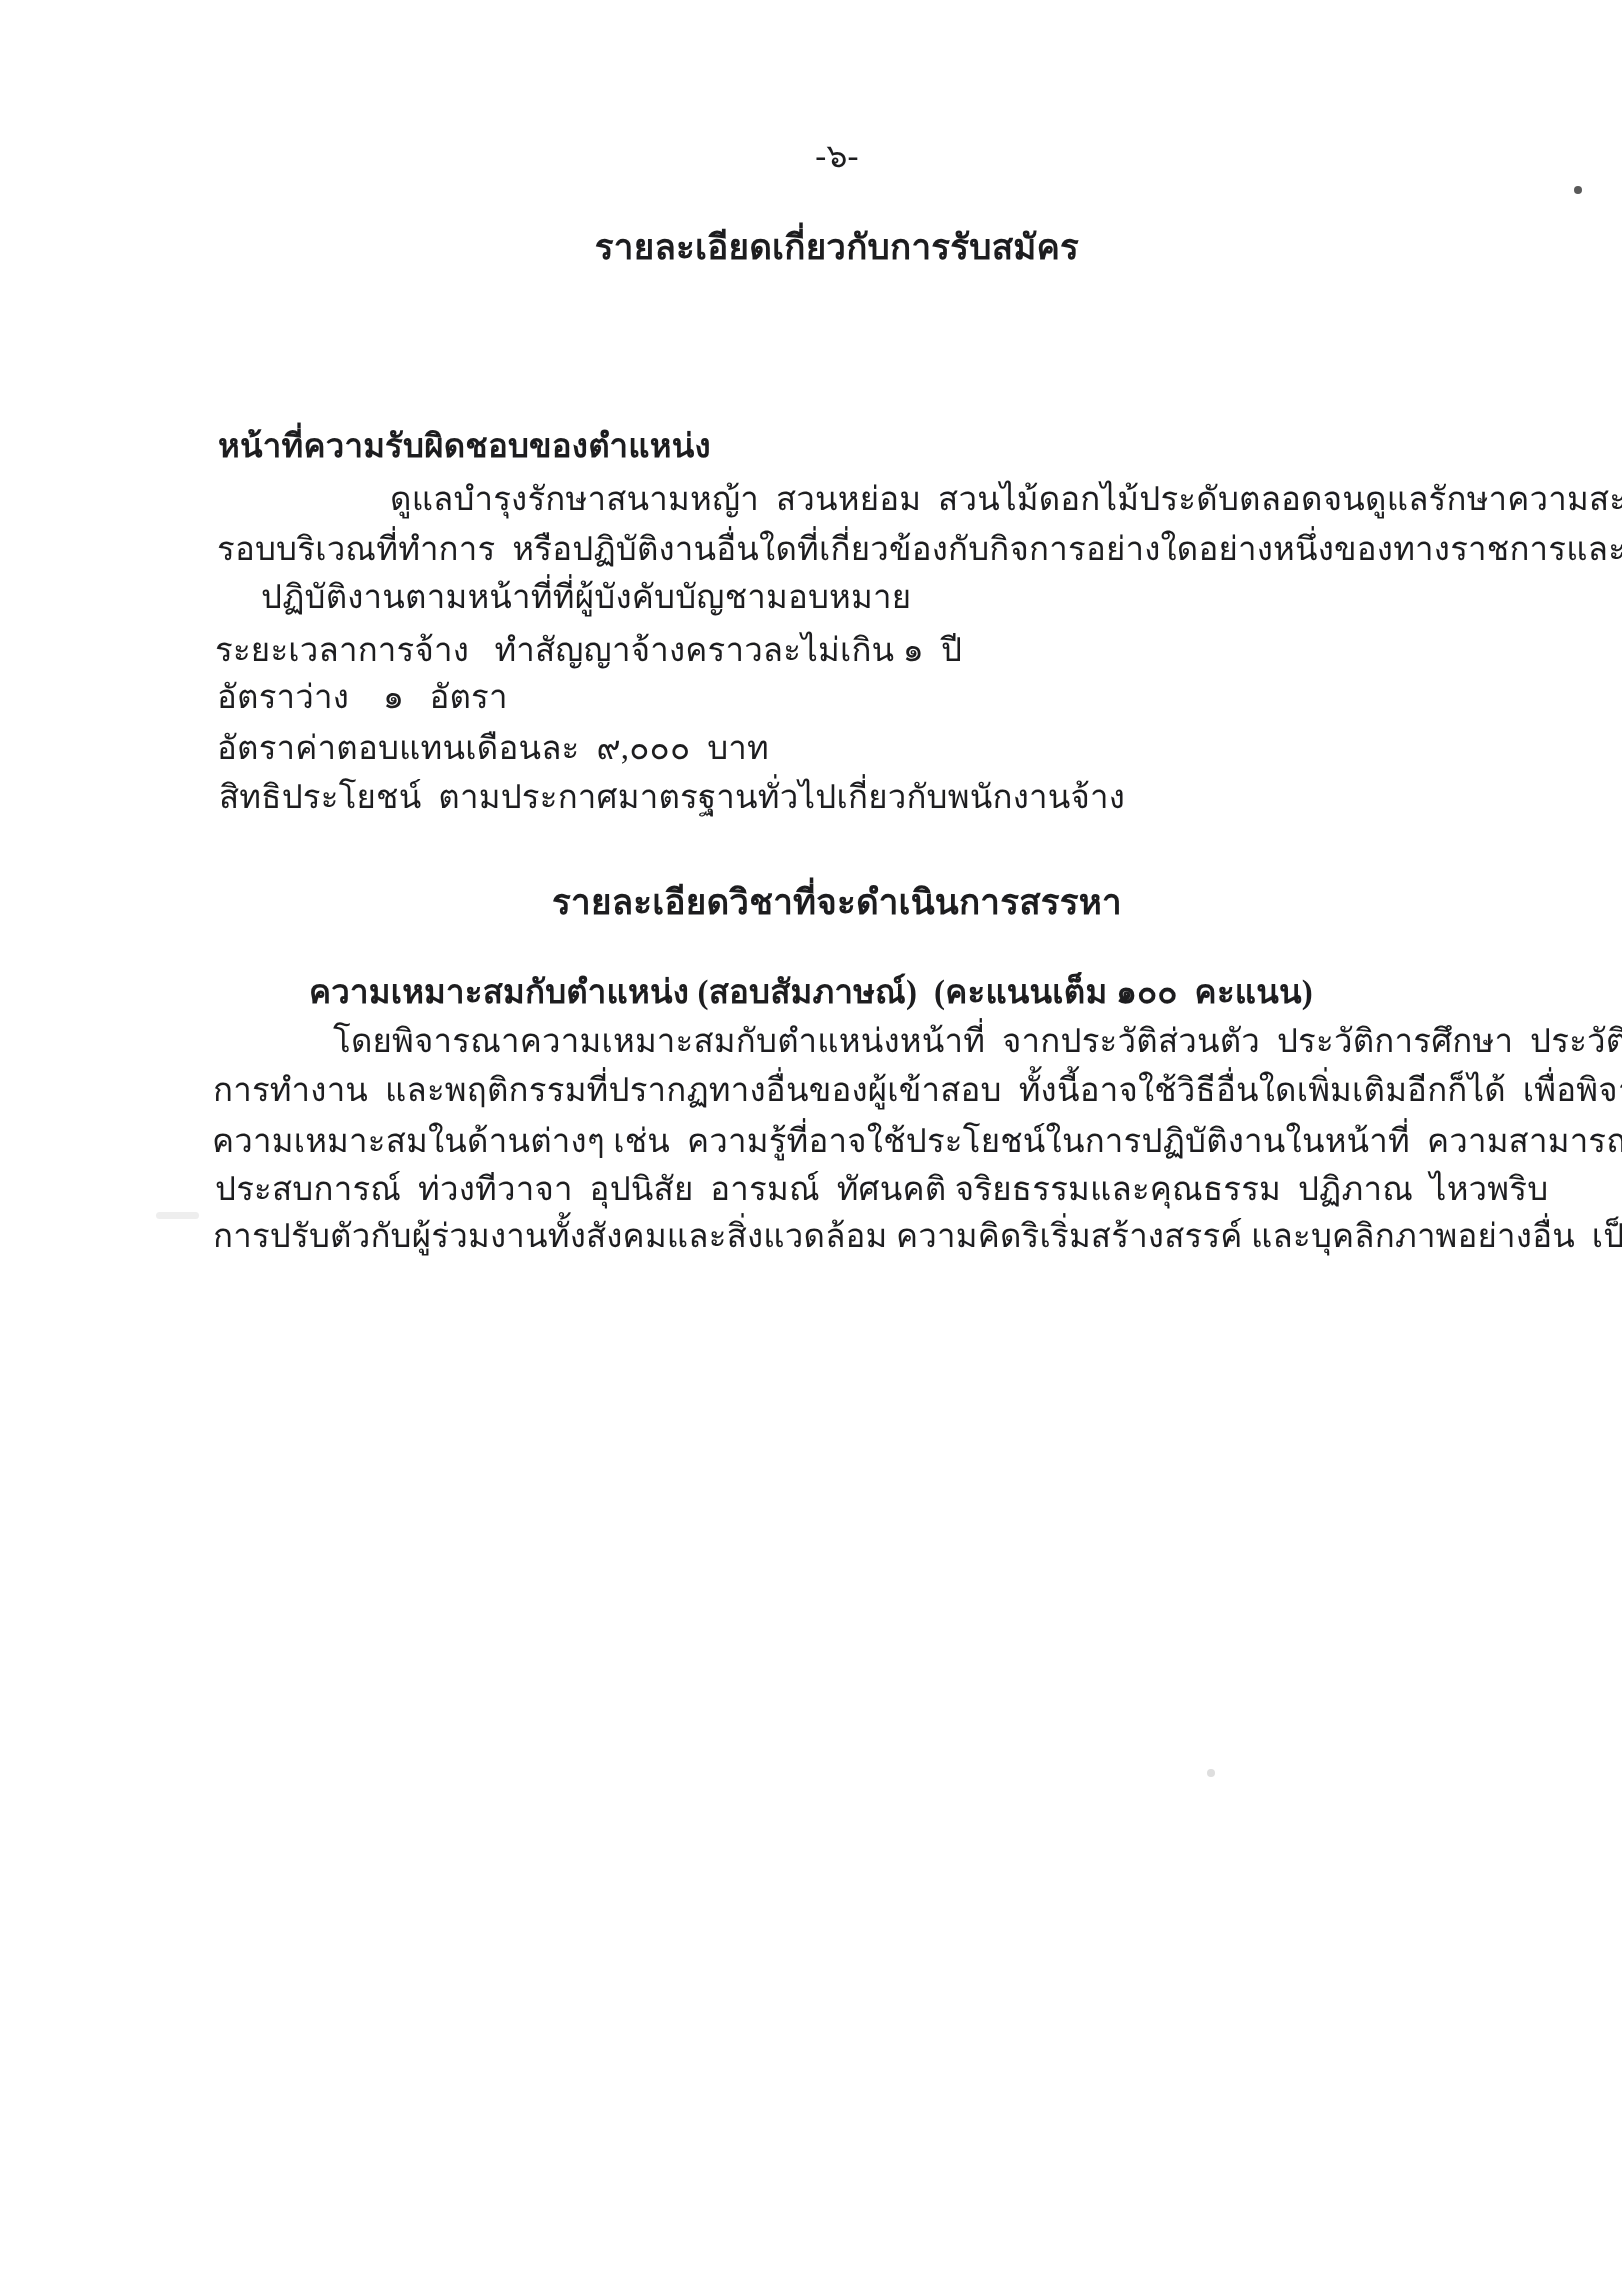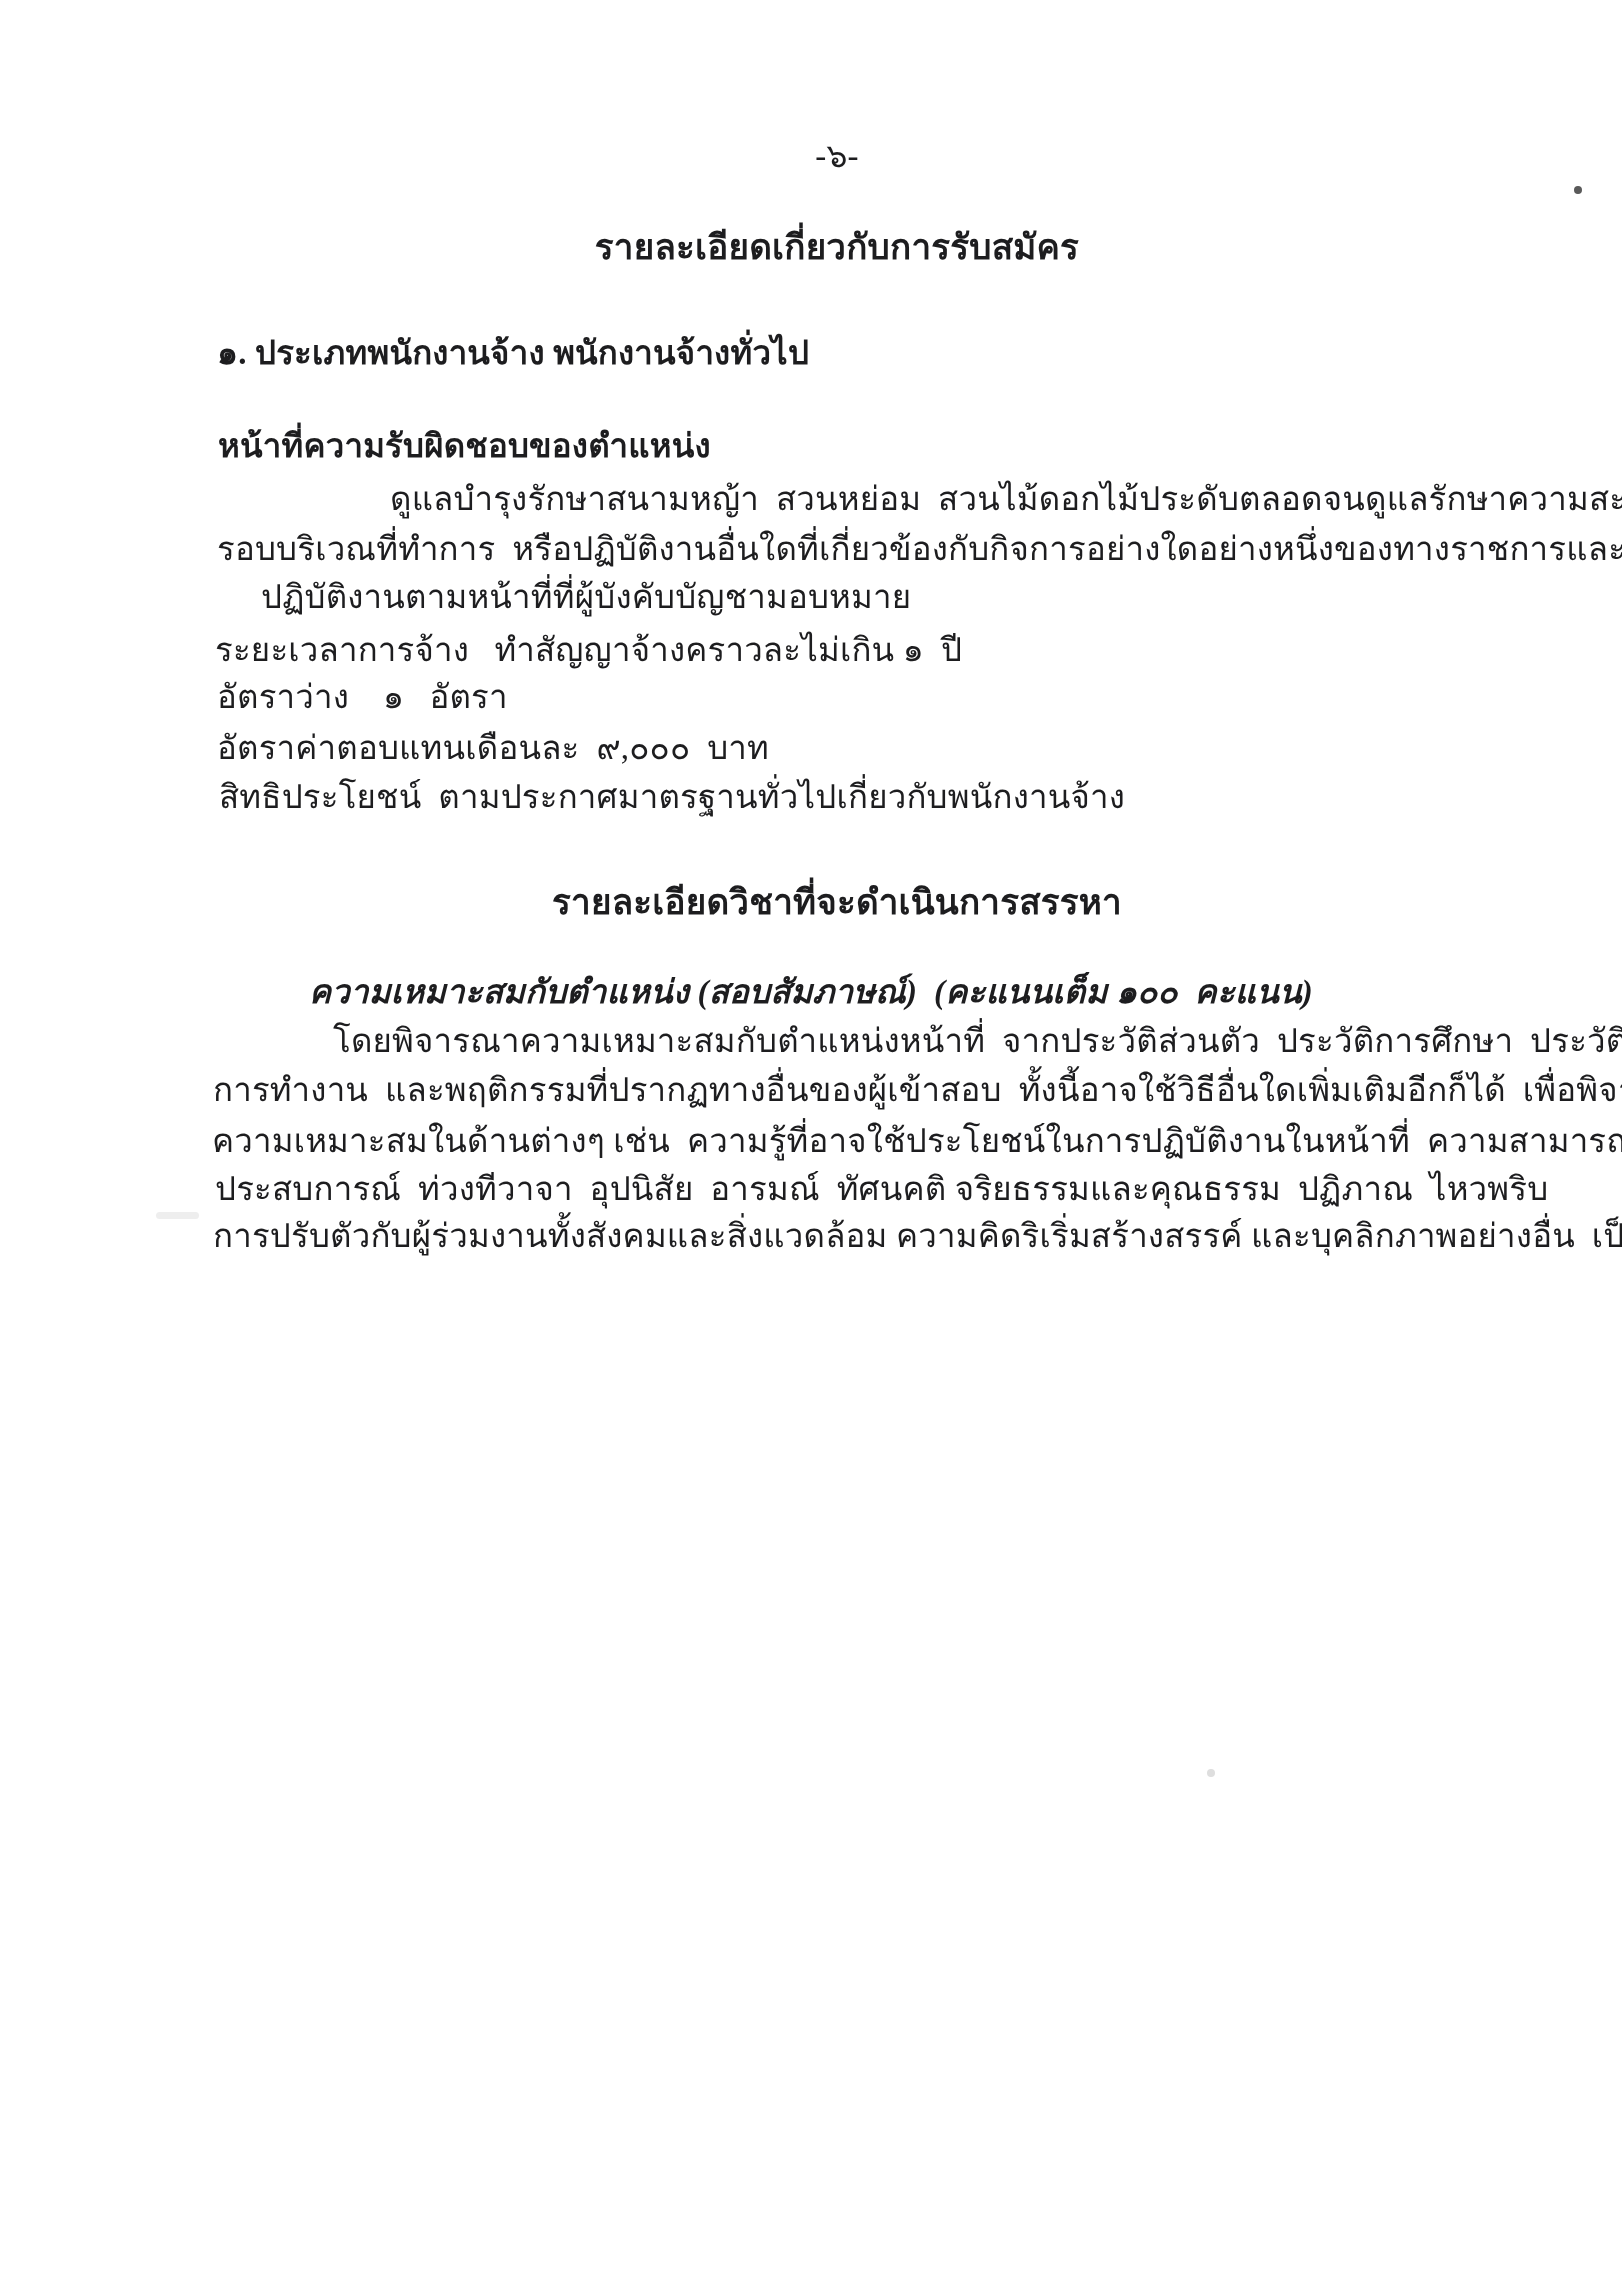--- a/index.html
+++ b/index.html
@@ -56,37 +56,36 @@
 </style>
 </head>
 <body>
 
 <div class="page">
 
   <div class="ln centered" style="top:133px;">-๖-</div>
 
   <div class="ln centered bold heading-lg" style="top:224px;">รายละเอียดเกี่ยวกับการรับสมัคร</div>
 
-  <div class="ln bold" style="top:330px; left:217px;">๑. ประเภทพนักงานจ้าง พนักงานจ้างทั่วไป</div>
 
 
   <div class="ln bold" style="top:423px; left:218px;">หน้าที่ความรับผิดชอบของตำแหน่ง</div>
 
   <div class="ln" style="top:476px; left:390px;">ดูแลบำรุงรักษาสนามหญ้า  สวนหย่อม  สวนไม้ดอกไม้ประดับตลอดจนดูแลรักษาความสะอาด</div>
   <div class="ln" style="top:526px; left:217px;">รอบบริเวณที่ทำการ  หรือปฏิบัติงานอื่นใดที่เกี่ยวข้องกับกิจการอย่างใดอย่างหนึ่งของทางราชการและ</div>
   <div class="ln" style="top:574px; left:217px;margin-left:44px;">ปฏิบัติงานตามหน้าที่ที่ผู้บังคับบัญชามอบหมาย</div>
 
   <div class="ln" style="top:627px; left:215px;">ระยะเวลาการจ้าง   ทำสัญญาจ้างคราวละไม่เกิน ๑  ปี</div>
   <div class="ln" style="top:674px; left:217px;">อัตราว่าง    ๑   อัตรา</div>
   <div class="ln" style="top:725px; left:217px;">อัตราค่าตอบแทนเดือนละ  ๙,๐๐๐  บาท</div>
   <div class="ln" style="top:774px; left:219px;">สิทธิประโยชน์  ตามประกาศมาตรฐานทั่วไปเกี่ยวกับพนักงานจ้าง</div>
 
   <div class="ln centered bold heading-lg" style="top:879px;">รายละเอียดวิชาที่จะดำเนินการสรรหา</div>
 
-  <div class="ln bold" style="top:969px; left:309px;font-style:italic;">ความเหมาะสมกับตำแหน่ง (สอบสัมภาษณ์)  (คะแนนเต็ม ๑๐๐  คะแนน)</div>
+  <div class="ln bold" style="top:969px; left:309px;">ความเหมาะสมกับตำแหน่ง (สอบสัมภาษณ์)  (คะแนนเต็ม ๑๐๐  คะแนน)</div>
 
   <div class="ln" style="top:1018px; left:333px;">โดยพิจารณาความเหมาะสมกับตำแหน่งหน้าที่  จากประวัติส่วนตัว  ประวัติการศึกษา  ประวัติ</div>
   <div class="ln" style="top:1067px; left:213px;">การทำงาน  และพฤติกรรมที่ปรากฏทางอื่นของผู้เข้าสอบ  ทั้งนี้อาจใช้วิธีอื่นใดเพิ่มเติมอีกก็ได้  เพื่อพิจารณา</div>
   <div class="ln" style="top:1118px; left:212px;">ความเหมาะสมในด้านต่างๆ เช่น  ความรู้ที่อาจใช้ประโยชน์ในการปฏิบัติงานในหน้าที่  ความสามารถ</div>
   <div class="ln" style="top:1166px; left:215px;">ประสบการณ์  ท่วงทีวาจา  อุปนิสัย  อารมณ์  ทัศนคติ จริยธรรมและคุณธรรม  ปฏิภาณ  ไหวพริบ</div>
   <div class="ln" style="top:1213px; left:213px;">การปรับตัวกับผู้ร่วมงานทั้งสังคมและสิ่งแวดล้อม ความคิดริเริ่มสร้างสรรค์ และบุคลิกภาพอย่างอื่น  เป็นต้น</div>
 
   <div class="speck speck-dark"></div>
   <div class="speck speck-light"></div>
   <div class="smudge"></div>

